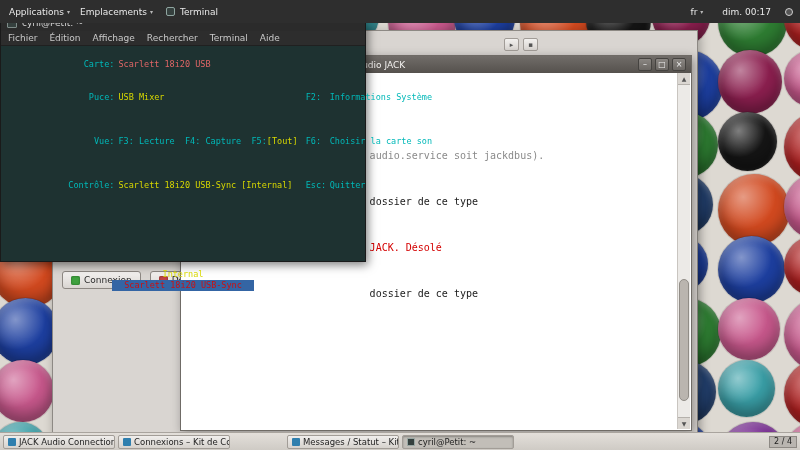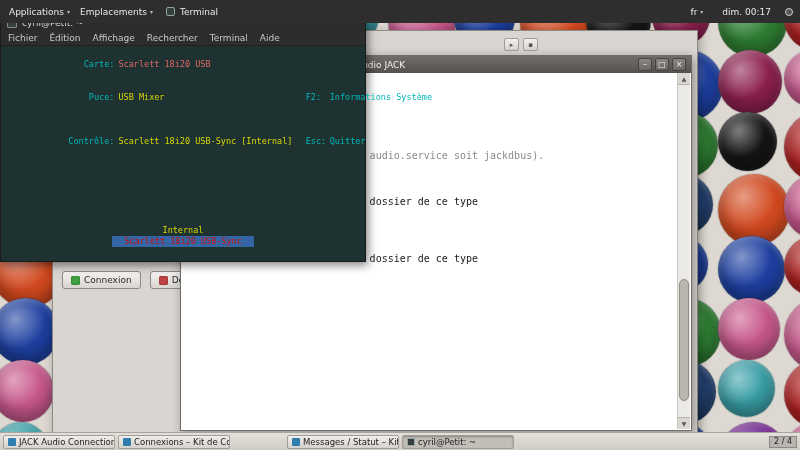--- a/index.html
+++ b/index.html
@@ -258,20 +258,21 @@
         <span class="mw-btn">×</span>
       </span>
     </div>
     <div class="mw-content">
       <div class="mw-log">
         
           <div class="log-line muted">                              audio.service soit jackdbus).</div>
         
           <div class="log-line">                              dossier de ce type</div>
         
+          <div class="log-line err">                              JACK. Désolé</div>
         
           <div class="log-line">                              dossier de ce type</div>
         
           <div class="log-line"></div>
         
           <div class="log-line"></div>
         
           <div class="log-line"></div>
         
           
@@ -340,20 +341,26 @@
             <span class="amx-label">Carte:</span><span class="amx-val red">Scarlett 18i20 USB</span><span class="amx-val2"></span>
           </div>
 
           <div class="amx-row">
             <span class="amx-label">Puce:</span><span class="amx-val yellow">USB Mixer</span><span class="amx-val2"></span>
             <span class="amx-right">
               <span class="amx-key">F2:</span><span>Informations Système</span>
             </span>
           </div>
 
+          <div class="amx-row">
+            <span class="amx-label">Vue:</span><span class="amx-val cyan">F3: Lecture  F4: Capture  F5:</span><span class="amx-val2">[Tout]</span>
+            <span class="amx-right">
+              <span class="amx-key">F6:</span><span>Choisir la carte son</span>
+            </span>
+          </div>
 
           <div class="amx-row">
             <span class="amx-label">Contrôle:</span><span class="amx-val yellow">Scarlett 18i20 USB-Sync [Internal]</span><span class="amx-val2"></span>
             <span class="amx-right">
               <span class="amx-key">Esc:</span><span>Quitter</span>
             </span>
           </div>
 
       </div>
       <div class="amx-center">

